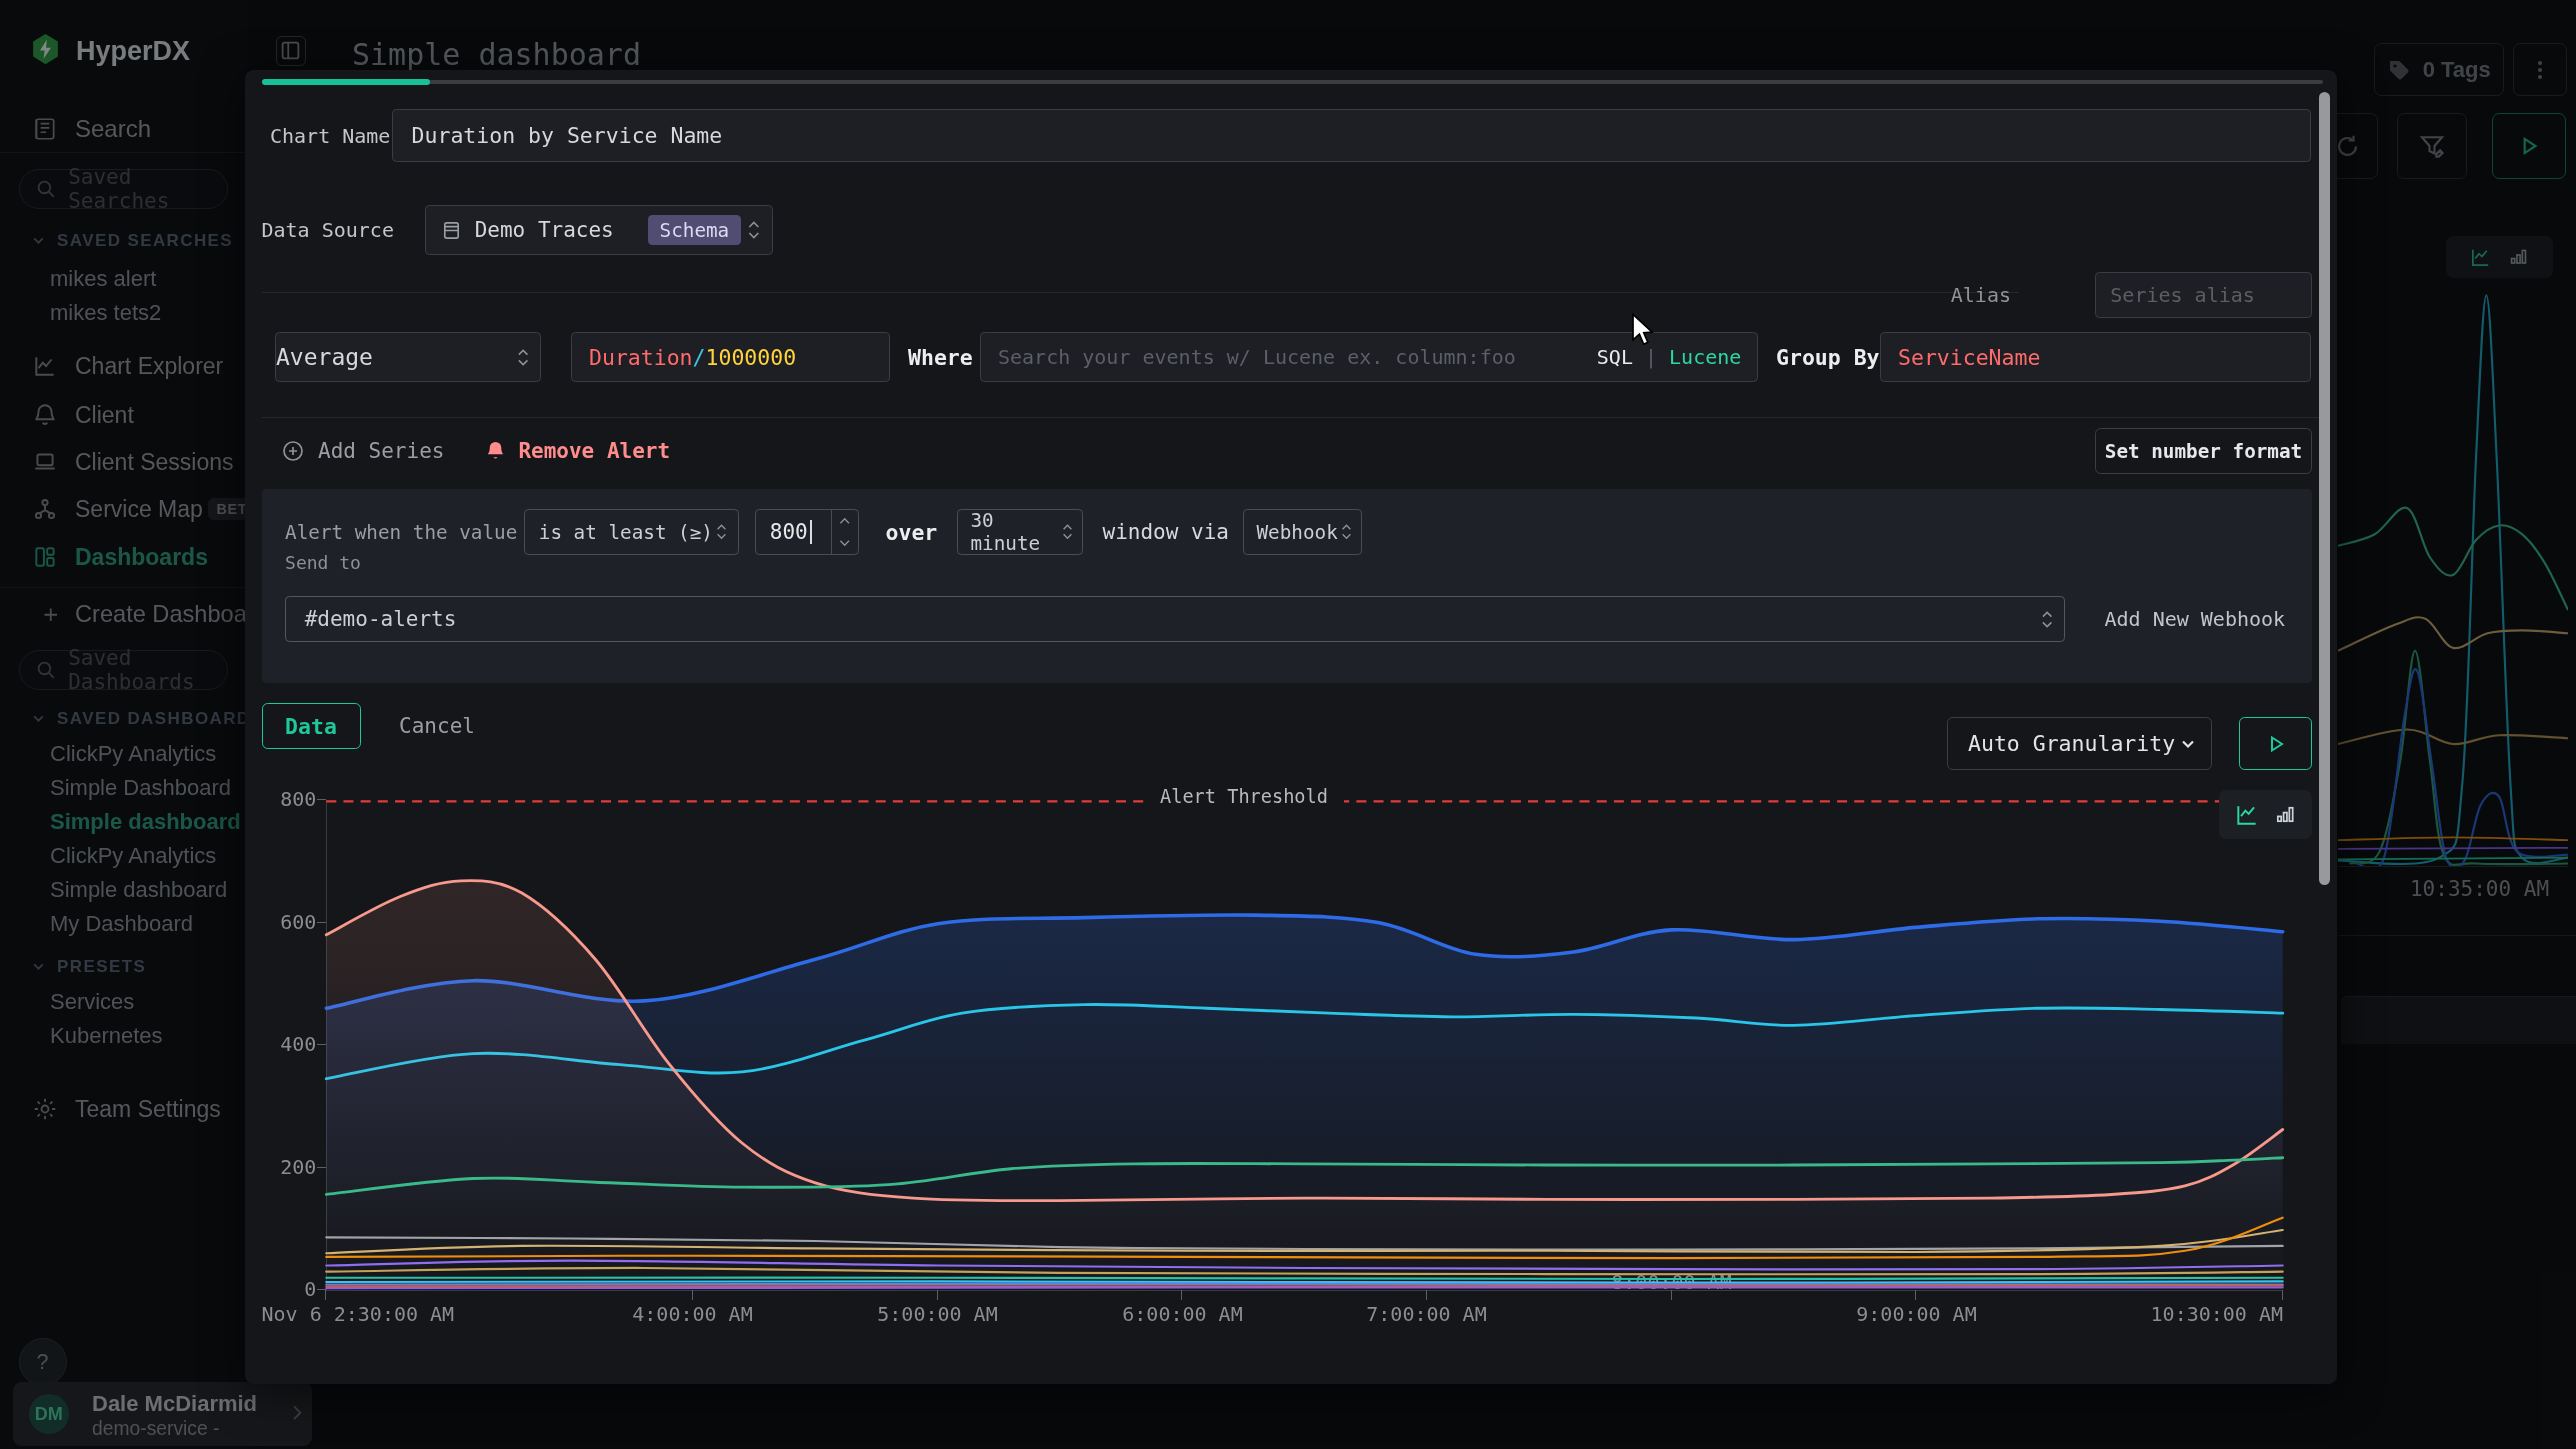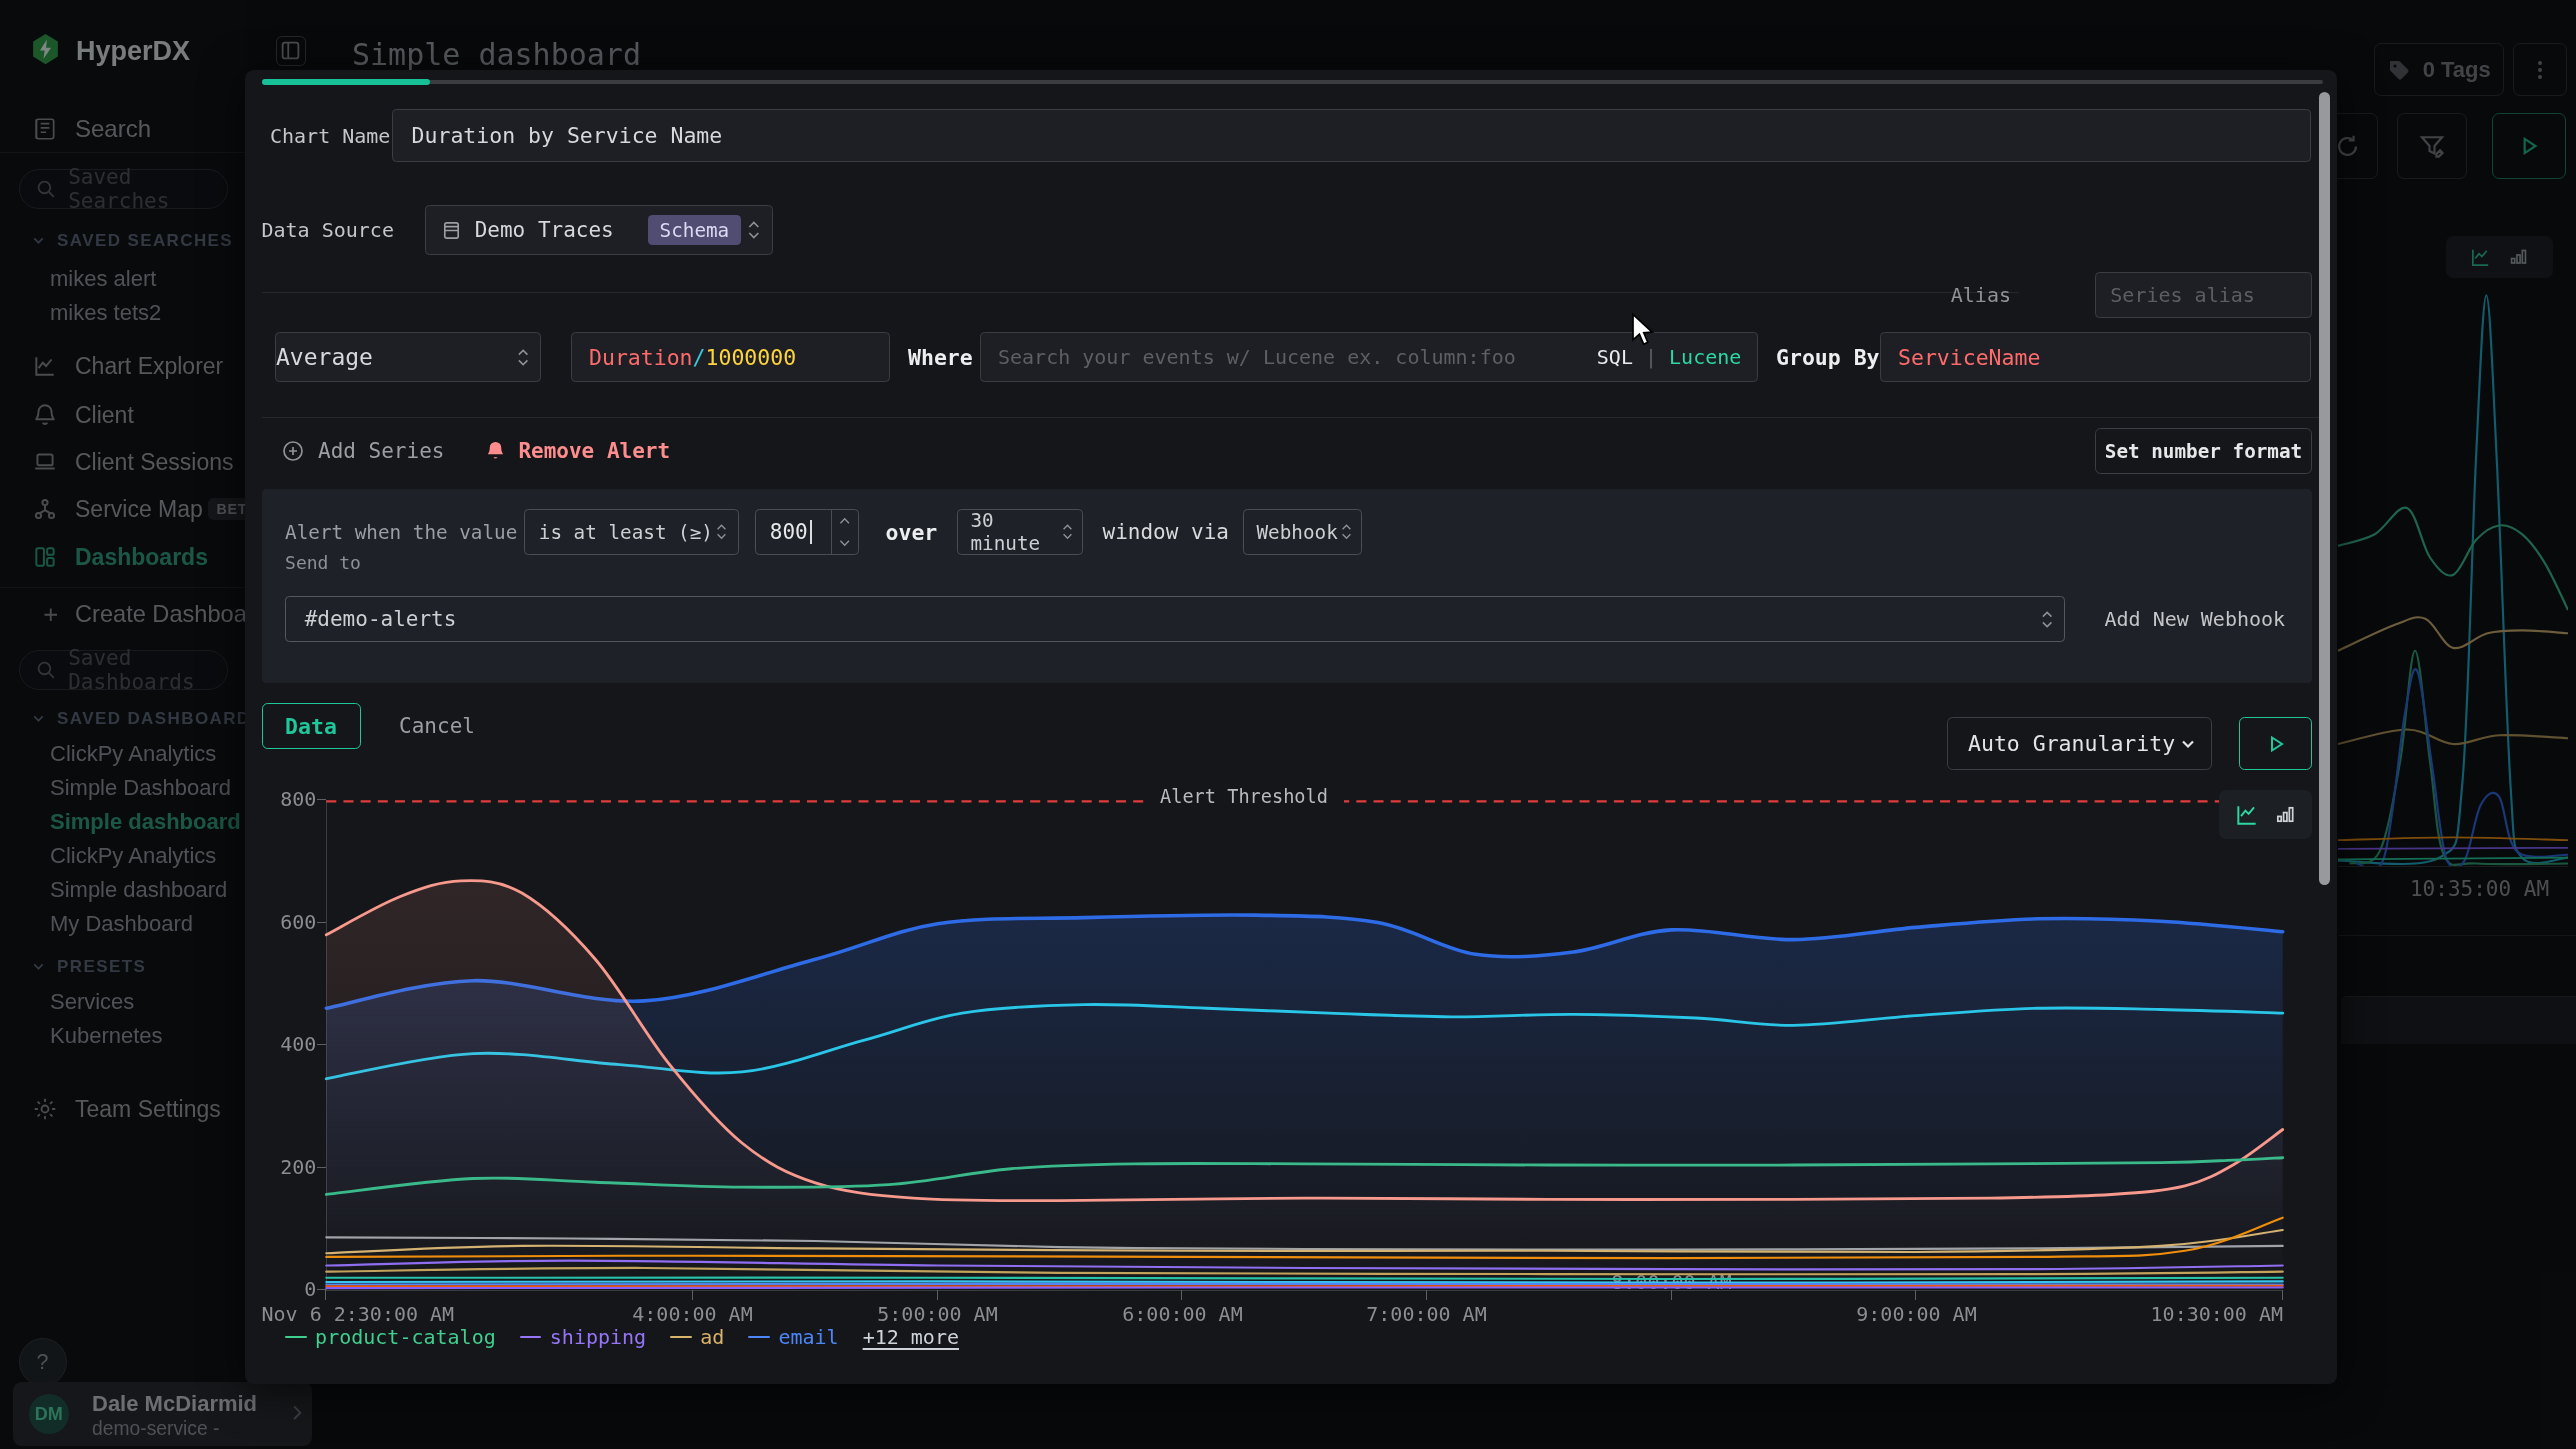--- a/index.html
+++ b/index.html
@@ -526,41 +526,20 @@
         <path d="M0 659.3125C74.07291666666666 658.45625,273.49999999999994 653.8895833333333,444.43749999999994 654.175C615.375 654.4604166666666,814.8020833333334 659.5979166666666,1025.625 661.025C1236.4479166666667 662.4520833333333,1481.4583333333333 662.4520833333333,1709.375 662.7375C1937.2916666666667 663.0229166666666,2222.1875 663.3083333333333,2393.125 662.7375C2564.0625 662.1666666666666,2678.0208333333335 659.8833333333333,2735 659.3125" fill="none" stroke="#c3a35c" stroke-width="3" stroke-linejoin="round" stroke-linecap="round"></path>
         <path d="M0 667.875C142.44791666666666 667.875,541.3020833333333 667.5895833333334,854.6875 667.875C1168.0729166666667 668.1604166666666,1566.9270833333333 669.5875,1880.3125 669.5875C2193.6979166666665 669.5875,2592.5520833333335 668.1604166666666,2735 667.875" fill="none" stroke="#27c2a8" stroke-width="3" stroke-linejoin="round" stroke-linecap="round"></path>
         <path d="M0 673.86875C142.44791666666666 673.7260416666667,541.3020833333333 672.8697916666667,854.6875 673.0125C1168.0729166666667 673.1552083333333,1566.9270833333333 674.725,1880.3125 674.725C2193.6979166666665 674.725,2592.5520833333335 673.2979166666667,2735 673.0125" fill="none" stroke="#35c5ee" stroke-width="3" stroke-linejoin="round" stroke-linecap="round"></path>
         <path d="M0 677.29375C199.42708333333334 677.1510416666667,740.7291666666667 676.4375,1196.5625 676.4375C1652.3958333333333 676.4375,2478.59375 677.1510416666667,2735 677.29375" fill="none" stroke="#5584f2" stroke-width="3" stroke-linejoin="round" stroke-linecap="round"></path>
         <path d="M0 679.8625C199.42708333333334 679.8625,740.7291666666667 680.0052083333333,1196.5625 679.8625C1652.3958333333333 679.7197916666667,2478.59375 679.1489583333333,2735 679.00625" fill="none" stroke="#e8590c" stroke-width="3" stroke-linejoin="round" stroke-linecap="round"></path>
         <path d="M0 682.43125C199.42708333333334 682.2885416666667,740.7291666666667 681.7177083333333,1196.5625 681.575C1652.3958333333333 681.4322916666667,2478.59375 681.575,2735 681.575" fill="none" stroke="#845ef7" stroke-width="3" stroke-linejoin="round" stroke-linecap="round"></path>
         <line x1="0" x2="2735" y1="2" y2="2" stroke="#e23b3b" stroke-width="3" stroke-dasharray="14 10"></line>
       </svg>
     <div class="abs mono" id="threshold-label" style="left:899px;top:714px;width:200px;height:26px;text-align:center;line-height:26px;font-size:18.6px;color:#b8babd;background:#151619;z-index:2;">Alert Threshold</div>
 
-    <div id="legend" class="abs mono" style="left:40px;top:1255px;display:flex;align-items:center;gap:24px;font-size:20px;">
-        <span style="display: flex; align-items: center; gap: 8.6px; cursor: pointer;">
-          <span style="width: 21.5px; height: 2.9px; border-radius: 1.4px; background: rgb(63, 207, 142);"></span>
-          <span style="color: rgb(63, 207, 142);">product-catalog</span>
-        </span>
-        <span style="display: flex; align-items: center; gap: 8.6px; cursor: pointer;">
-          <span style="width: 21.5px; height: 2.9px; border-radius: 1.4px; background: rgb(151, 117, 250);"></span>
-          <span style="color: rgb(151, 117, 250);">shipping</span>
-        </span>
-        <span style="display: flex; align-items: center; gap: 8.6px; cursor: pointer;">
-          <span style="width: 21.5px; height: 2.9px; border-radius: 1.4px; background: rgb(216, 179, 108);"></span>
-          <span style="color: rgb(216, 179, 108);">ad</span>
-        </span>
-        <span style="display: flex; align-items: center; gap: 8.6px; cursor: pointer;">
-          <span style="width: 21.5px; height: 2.9px; border-radius: 1.4px; background: rgb(76, 134, 249);"></span>
-          <span style="color: rgb(76, 134, 249);">email</span>
-        </span>
-        <span style="display: flex; align-items: center; gap: 8.6px; cursor: pointer;">
-          <span style="color: rgb(206, 212, 218); text-decoration: underline; text-underline-offset: 4.3px;">+12 more</span>
-        </span>
-      </div>
 
     <div class="abs" style="left:2074px;top:21.5px;width:11.4px;height:793px;background:#97999c;border-radius:5.7px;"></div>
   </div>
 
   <svg class="abs" style="left:1630px;top:313px;z-index:30;" width="31.5" height="34" viewBox="0 0 22 24">
     <path d="M2 1 L2 19 L6.5 15 L9.5 22 L12.5 20.7 L9.6 14 L15.5 13.5 Z" fill="#ffffff" stroke="#000000" stroke-width="1.2"></path>
   </svg>
 </div>
 
 

